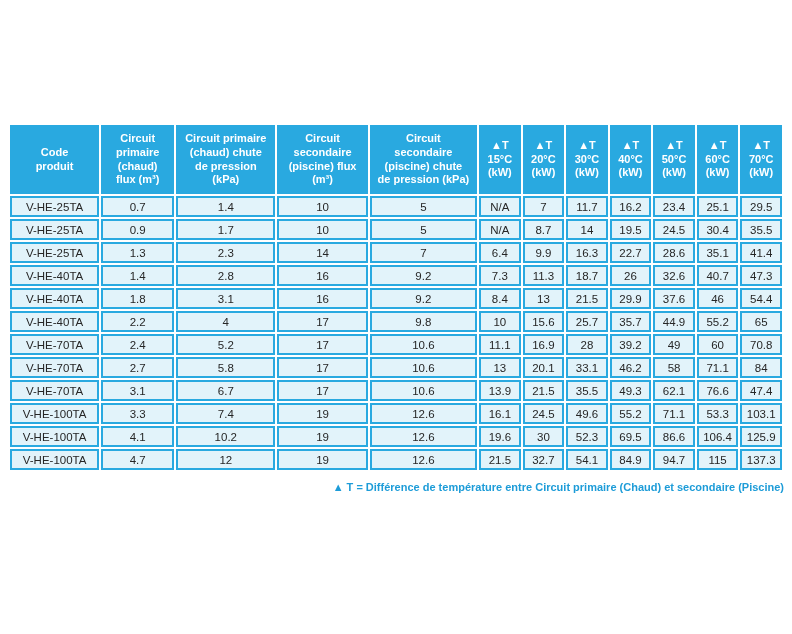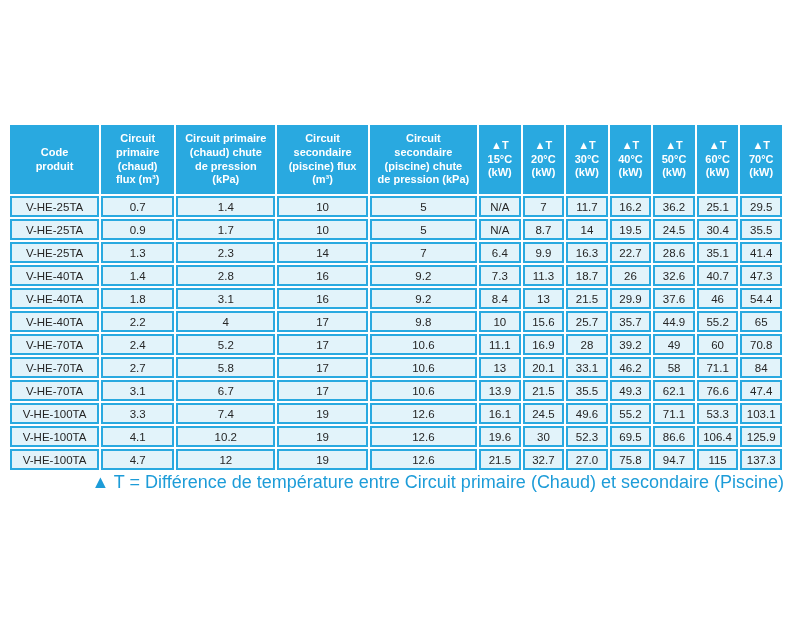--- a/index.html
+++ b/index.html
@@ -59,24 +59,25 @@
     font-size: 11.5px;
     text-align: center;
     vertical-align: middle;
     height: 21px;
     padding: 1px 1px;
     overflow: hidden;
     white-space: nowrap;
   }
   .footnote {
     width: 776px;
+    margin-top: 9px;
     text-align: right;
     color: var(--footnote);
-    font-size: 18px;
-    font-weight: normal;
+    font-size: 11px;
+    font-weight: bold;
   }
 </style>
 </head>
 <body>
 
 <div class="page">
   <div class="content">
 
     <table class="spec-table">
       <colgroup>
@@ -113,21 +114,21 @@
           <tr>
             <td>V-HE-25TA</td>
             <td>0.7</td>
             <td>1.4</td>
             <td>10</td>
             <td>5</td>
             <td>N/A</td>
             <td>7</td>
             <td>11.7</td>
             <td>16.2</td>
-            <td>36.2</td>
+            <td>23.4</td>
             <td>25.1</td>
             <td>29.5</td>
           </tr>
           <tr>
             <td>V-HE-25TA</td>
             <td>0.9</td>
             <td>1.7</td>
             <td>10</td>
             <td>5</td>
             <td>N/A</td>
@@ -265,22 +266,22 @@
             <td>125.9</td>
           </tr>
           <tr>
             <td>V-HE-100TA</td>
             <td>4.7</td>
             <td>12</td>
             <td>19</td>
             <td>12.6</td>
             <td>21.5</td>
             <td>32.7</td>
-            <td>27.0</td>
-            <td>75.8</td>
+            <td>54.1</td>
+            <td>84.9</td>
             <td>94.7</td>
             <td>115</td>
             <td>137.3</td>
           </tr>
         </tbody>
     </table>
 
     <div class="footnote">
       <span>▲ T = Différence de température entre Circuit primaire (Chaud) et secondaire (Piscine)</span>
     </div>

